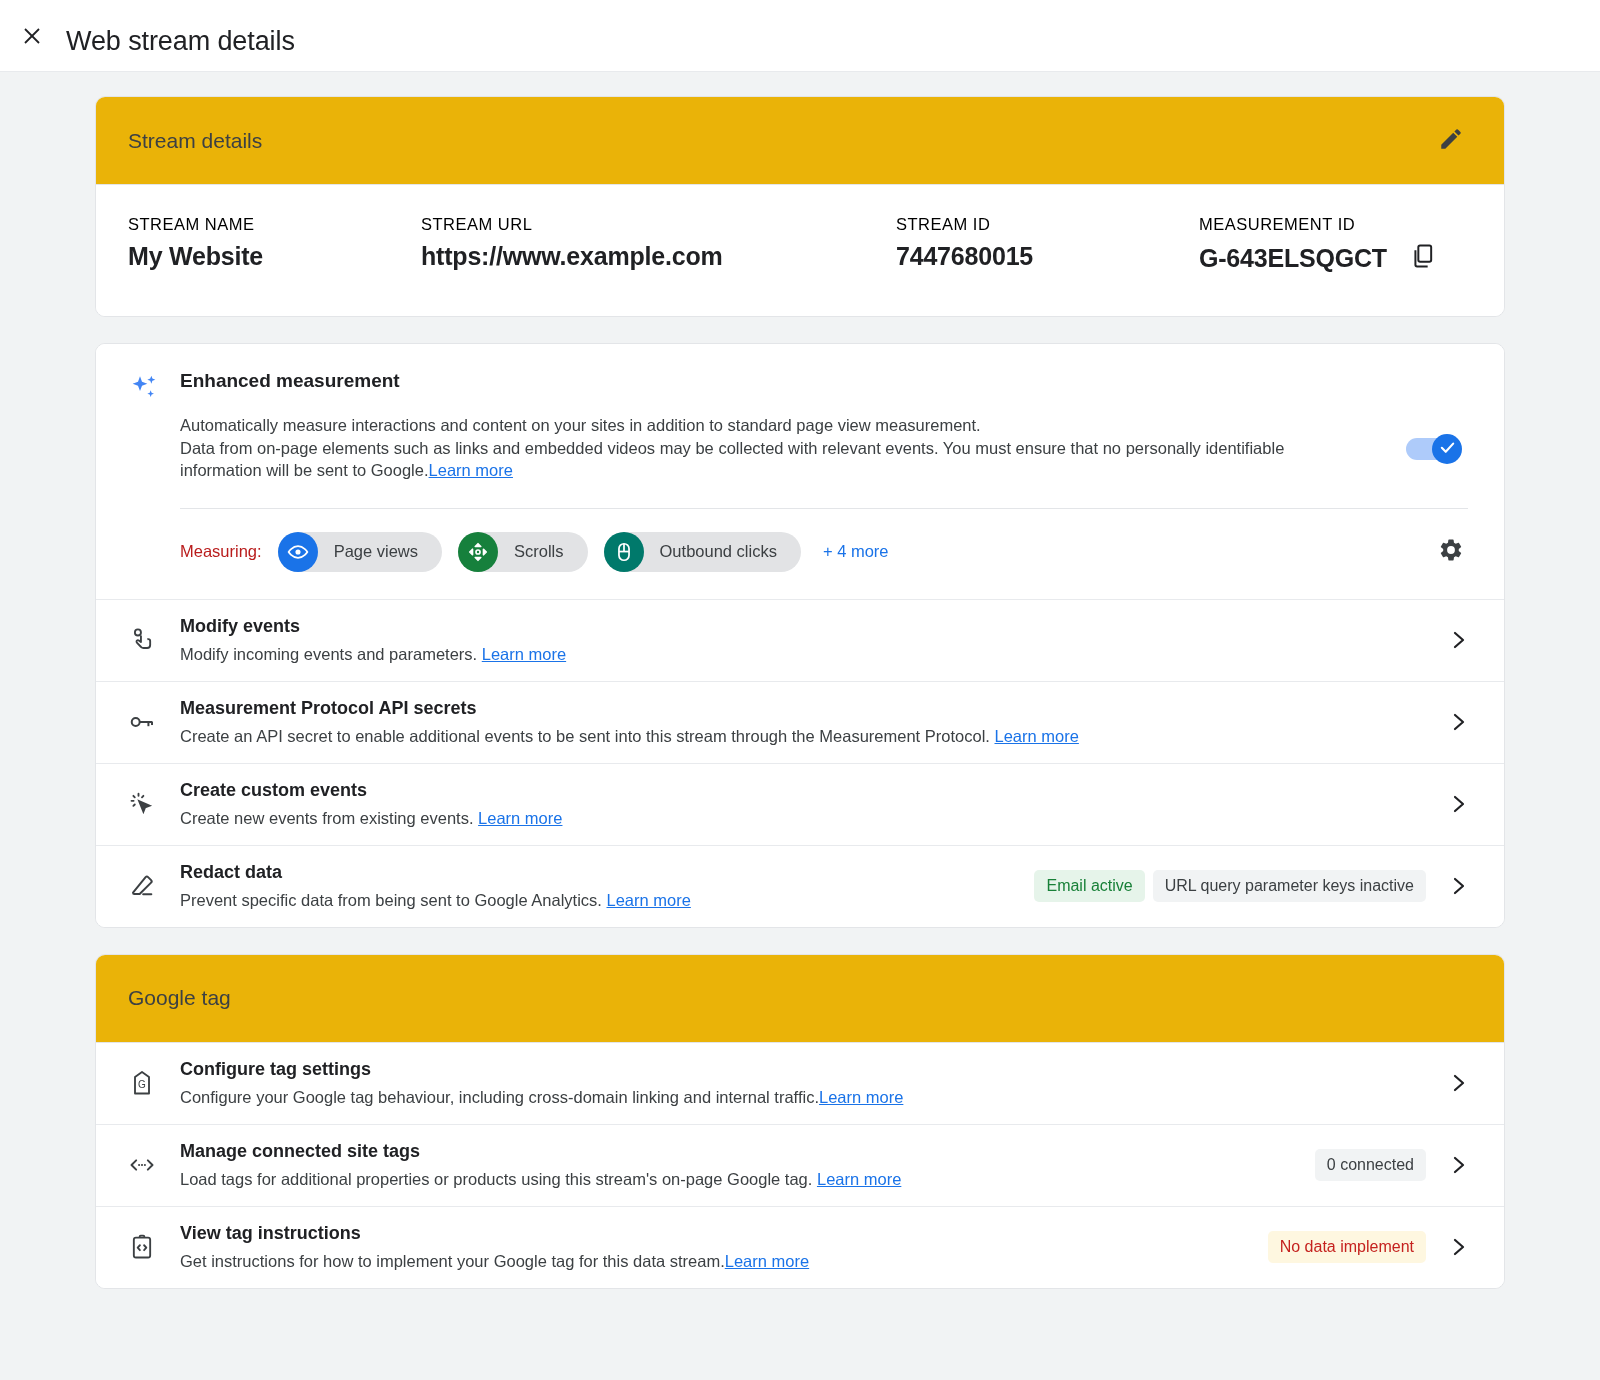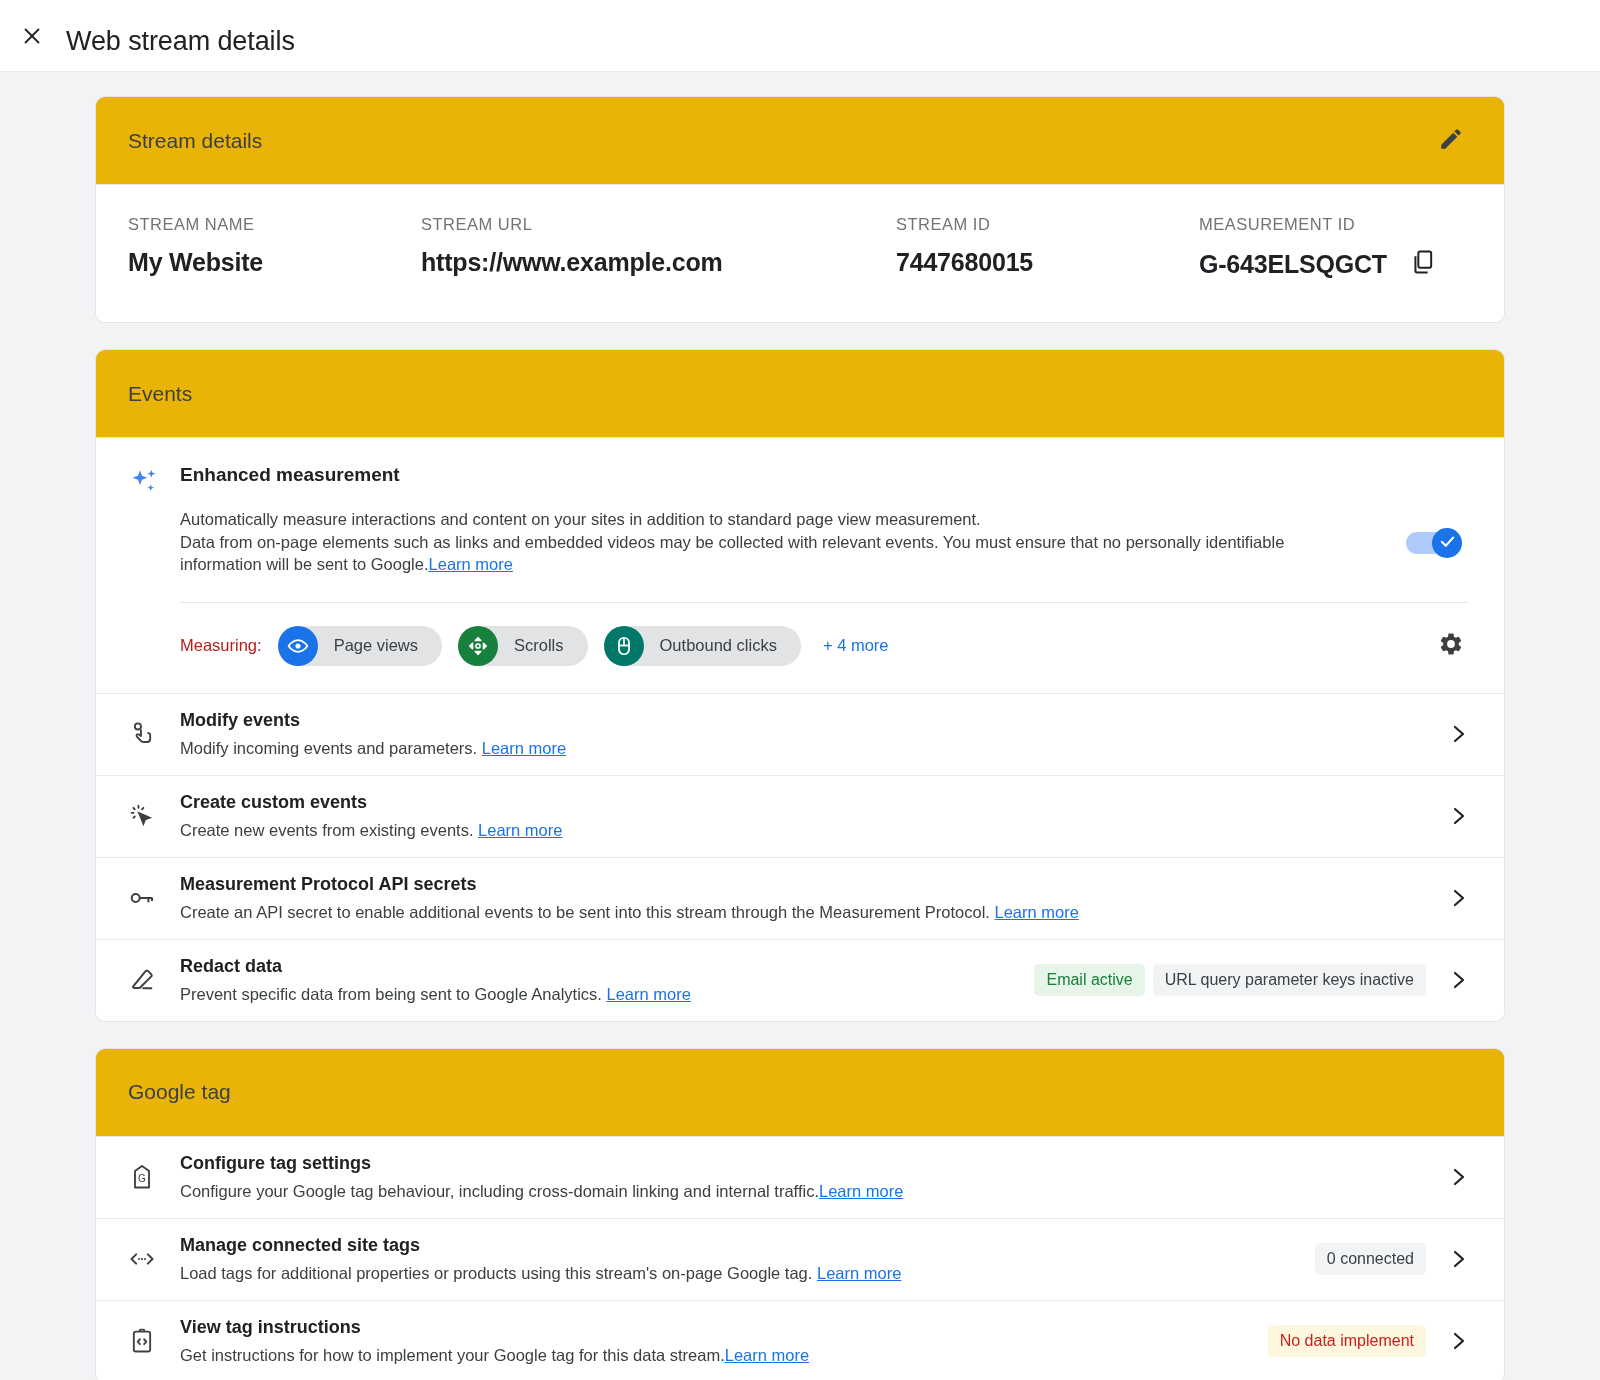--- a/index.html
+++ b/index.html
@@ -80,23 +80,23 @@
 
   
   .stream-grid {
     display: grid;
     grid-template-columns: 293px 475px 303px auto;
     padding: 30px 32px 42px 32px;
     background: #ffffff;
   }
   .stream-field-label {
     font-size: 16.5px;
-    color: #737373;
+    color: #000000;
     letter-spacing: 0.5px;
-    margin-bottom: 14px;
+    margin-bottom: 8px;
     white-space: nowrap;
   }
   .stream-field-value {
     font-size: 25px;
     font-weight: 700;
     color: #202124;
     white-space: nowrap;
     letter-spacing: -0.2px;
   }
   .value-with-copy {
@@ -317,23 +317,20 @@
                   <path d="M5.5 7v12.5A1.5 1.5 0 0 0 7 21h9"></path>
                 </svg>
               </span>
             </div>
           </div>
         </div>
       </div>
     </div>
 
     <div class="card">
-      <div class="card-header">
-        <div class="card-header-title">Events</div>
-      </div>
 
       <div class="em-block">
         <div class="row-icon">
           <svg width="32" height="32" viewBox="0 0 24 24" fill="#4285f4">
             <path d="M9 2.5l1.5 4 4 1.5-4 1.5-1.5 4-1.5-4-4-1.5 4-1.5z"></path>
             <path d="M17.5 2l.8 2.1 2.2.9-2.2.9-.8 2.1-.8-2.1-2.2-.9 2.2-.9z"></path>
             <path d="M17 13l.7 1.8 1.8.7-1.8.7-.7 1.8-.7-1.8-1.8-.7 1.8-.7z"></path>
           </svg>
         </div>
         <div class="em-body">
@@ -421,20 +418,40 @@
         </div>
         <div class="chevron">
           <svg width="24" height="24" viewBox="0 0 24 24" fill="none" stroke="#202124" stroke-width="2.2" stroke-linecap="round" stroke-linejoin="round">
               <polyline points="9,5 17,12 9,19"></polyline>
             </svg>
         </div>
       </div>
 
       <div class="list-row">
         <div class="row-icon">
+          <svg width="28" height="28" viewBox="0 0 24 24" fill="none" stroke="#3c4043" stroke-width="1.7">
+            <circle cx="6.6" cy="12" r="3.4"></circle>
+            <line x1="10" y1="12" x2="21" y2="12"></line>
+            <line x1="17.5" y1="12" x2="17.5" y2="15.6"></line>
+            <line x1="20.6" y1="12" x2="20.6" y2="14.6"></line>
+          </svg>
+        </div>
+        <div class="list-row-text">
+          <div class="list-row-title">Measurement Protocol API secrets</div>
+          <div class="list-row-desc"><span>Create an API secret to enable additional events to be sent into this stream through the Measurement Protocol.</span> <span class="link">Learn more</span></div>
+        </div>
+        <div class="chevron">
+          <svg width="24" height="24" viewBox="0 0 24 24" fill="none" stroke="#202124" stroke-width="2.2" stroke-linecap="round" stroke-linejoin="round">
+              <polyline points="9,5 17,12 9,19"></polyline>
+            </svg>
+        </div>
+      </div>
+
+      <div class="list-row">
+        <div class="row-icon">
           <svg width="28" height="28" viewBox="0 0 24 24" fill="none" stroke="#3c4043" stroke-width="1.6" stroke-linecap="round">
             <path d="M9.5 9.5l9 4-3.8 1.3-1.5 3.9z" fill="#3c4043"></path>
             <line x1="9" y1="3.2" x2="9" y2="5"></line>
             <line x1="4.6" y1="5" x2="5.8" y2="6.3"></line>
             <line x1="3" y1="9.3" x2="4.8" y2="9.3"></line>
             <line x1="4.6" y1="13.6" x2="5.8" y2="12.4"></line>
             <line x1="13.2" y1="5" x2="12" y2="6.3"></line>
           </svg>
         </div>
         <div class="list-row-text">
@@ -443,40 +460,20 @@
         </div>
         <div class="chevron">
           <svg width="24" height="24" viewBox="0 0 24 24" fill="none" stroke="#202124" stroke-width="2.2" stroke-linecap="round" stroke-linejoin="round">
               <polyline points="9,5 17,12 9,19"></polyline>
             </svg>
         </div>
       </div>
 
       <div class="list-row">
         <div class="row-icon">
-          <svg width="28" height="28" viewBox="0 0 24 24" fill="none" stroke="#3c4043" stroke-width="1.7">
-            <circle cx="6.6" cy="12" r="3.4"></circle>
-            <line x1="10" y1="12" x2="21" y2="12"></line>
-            <line x1="17.5" y1="12" x2="17.5" y2="15.6"></line>
-            <line x1="20.6" y1="12" x2="20.6" y2="14.6"></line>
-          </svg>
-        </div>
-        <div class="list-row-text">
-          <div class="list-row-title">Measurement Protocol API secrets</div>
-          <div class="list-row-desc"><span>Create an API secret to enable additional events to be sent into this stream through the Measurement Protocol.</span> <span class="link">Learn more</span></div>
-        </div>
-        <div class="chevron">
-          <svg width="24" height="24" viewBox="0 0 24 24" fill="none" stroke="#202124" stroke-width="2.2" stroke-linecap="round" stroke-linejoin="round">
-              <polyline points="9,5 17,12 9,19"></polyline>
-            </svg>
-        </div>
-      </div>
-
-      <div class="list-row">
-        <div class="row-icon">
           <svg width="28" height="28" viewBox="0 0 24 24" fill="none" stroke="#3c4043" stroke-width="1.7" stroke-linejoin="round">
             <path d="M17.2 4.4l2.6 2.6c.6.6.6 1.5 0 2.1L10 18.9H5.4c-.6 0-1.1-.5-1.1-1.1v-.2L15.1 4.4c.6-.6 1.5-.6 2.1 0z"></path>
             <line x1="13" y1="19" x2="20" y2="19" stroke-linecap="round"></line>
           </svg>
         </div>
         <div class="list-row-text">
           <div class="list-row-title">Redact data</div>
           <div class="list-row-desc"><span>Prevent specific data from being sent to Google Analytics.</span> <span class="link">Learn more</span></div>
         </div>
         <div class="badges">

